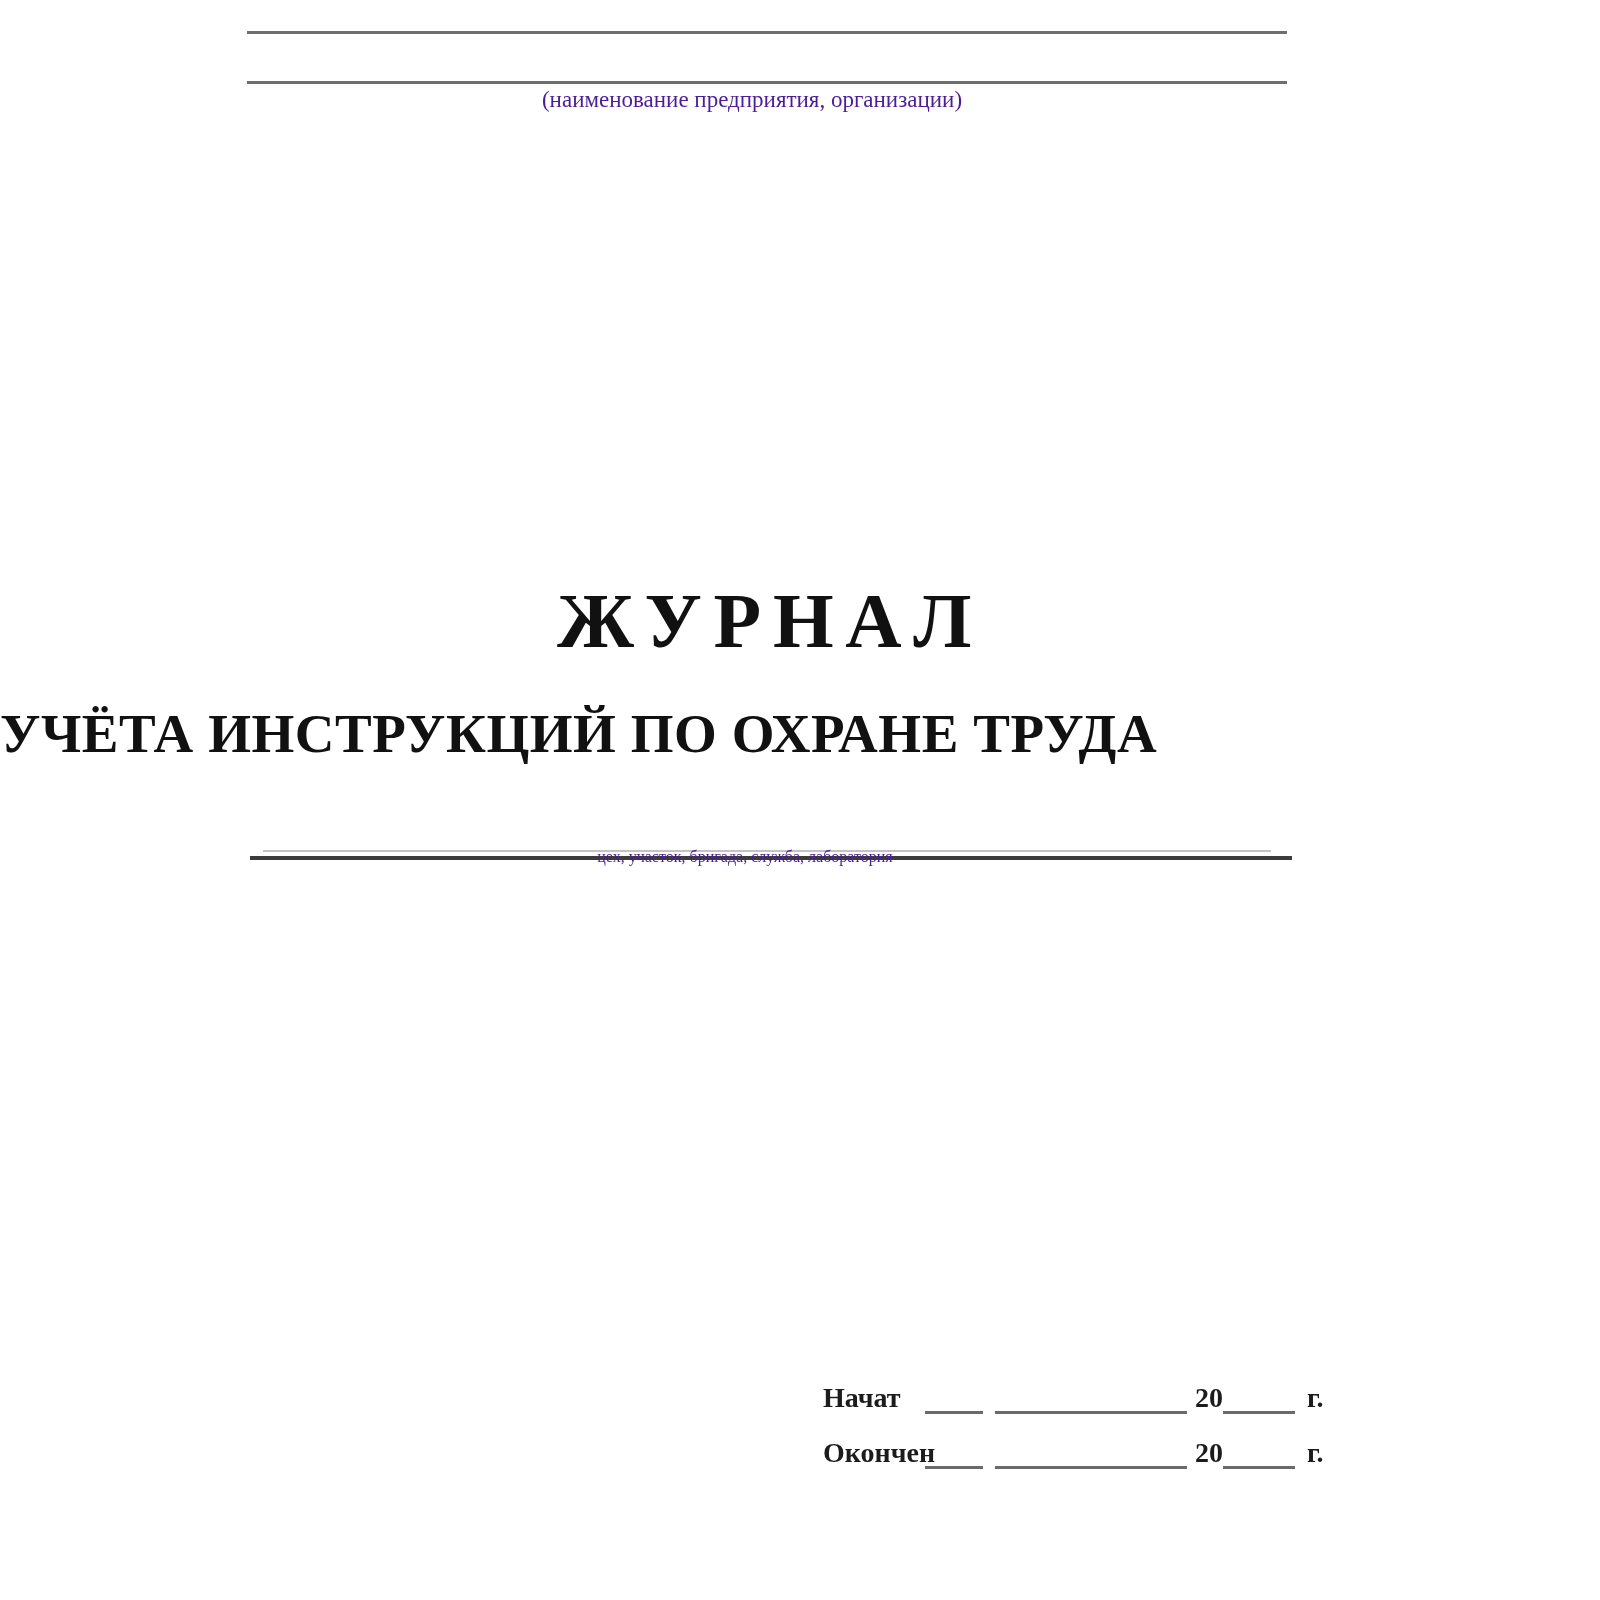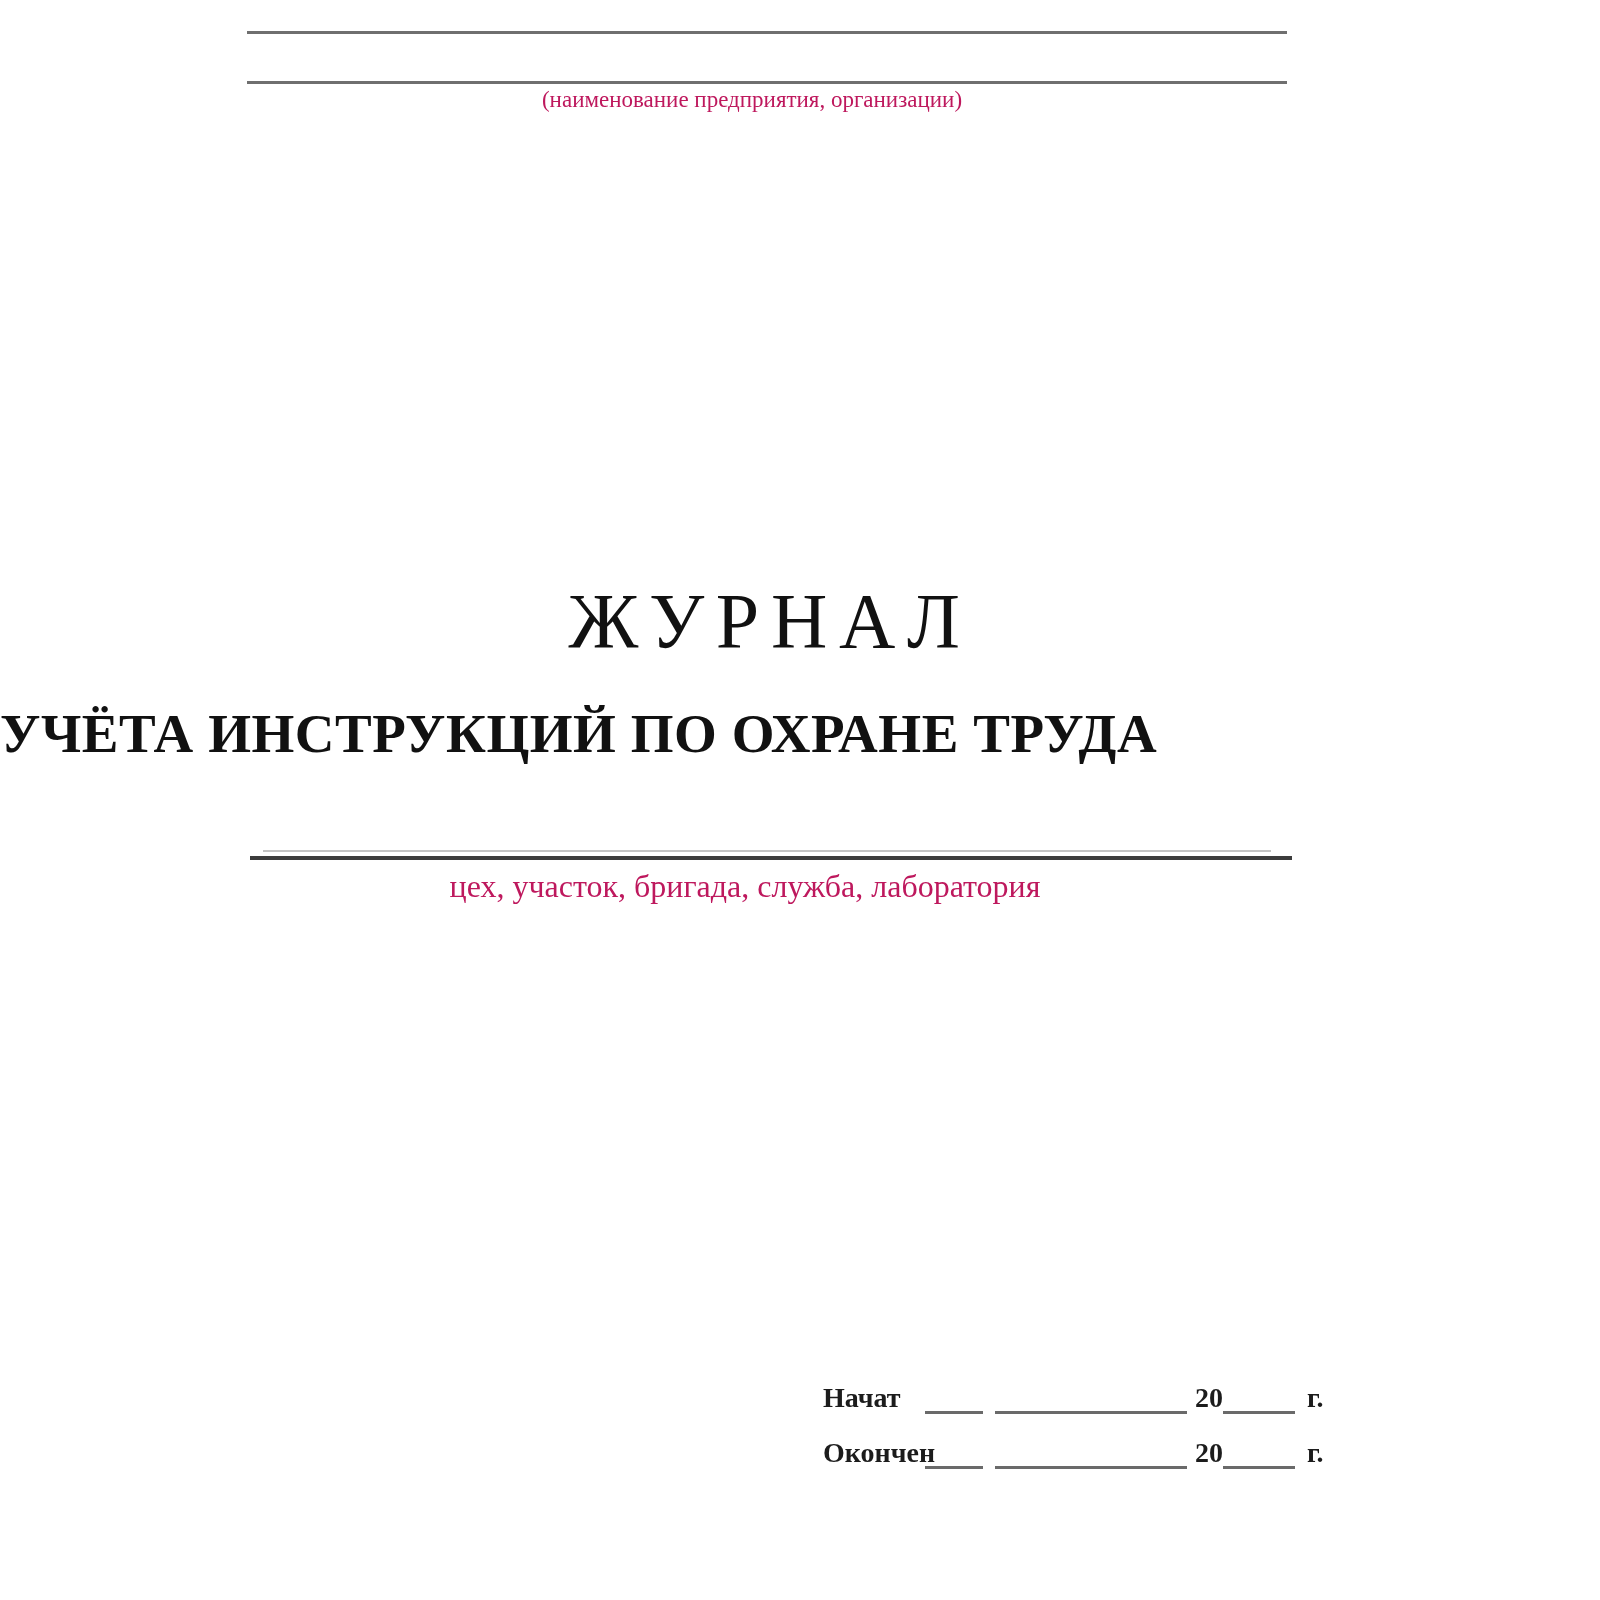--- a/index.html
+++ b/index.html
@@ -25,32 +25,32 @@
     height: 0;
   }
   .rule-1 { top: 31px; }
   .rule-2 { top: 81px; }
   .caption {
     position: absolute;
     left: 247px;
     width: 1010px;
     text-align: center;
     font-size: 23px;
-    color: #be185d;
+    color: #4c1d95;
   }
   .caption-top { top: 87px; }
   
   .title {
     position: absolute;
     top: 576px;
     left: 0;
     width: 1540px;
     text-align: center;
     font-size: 78px;
-    font-weight: normal;
+    font-weight: bold;
     letter-spacing: 0.15em;
     color: #111111;
     white-space: nowrap;
   }
   .subtitle {
     position: absolute;
     top: 702px;
     left: 0;
     width: 1540px;
     font-size: 55px;
@@ -70,24 +70,24 @@
   }
   .dept-rule {
     position: absolute;
     top: 856px;
     left: 250px;
     width: 1042px;
     border-top: 4px solid #3c3c3c;
     height: 0;
   }
   .caption-dept {
-    top: 868px;
+    top: 848px;
     left: 240px;
     width: 1010px;
-    font-size: 32px;
+    font-size: 16px;
   }
   
   .dates {
     position: absolute;
     left: 823px;
     top: 1376px;
   }
   .date-row {
     display: flex;
     align-items: flex-end;

